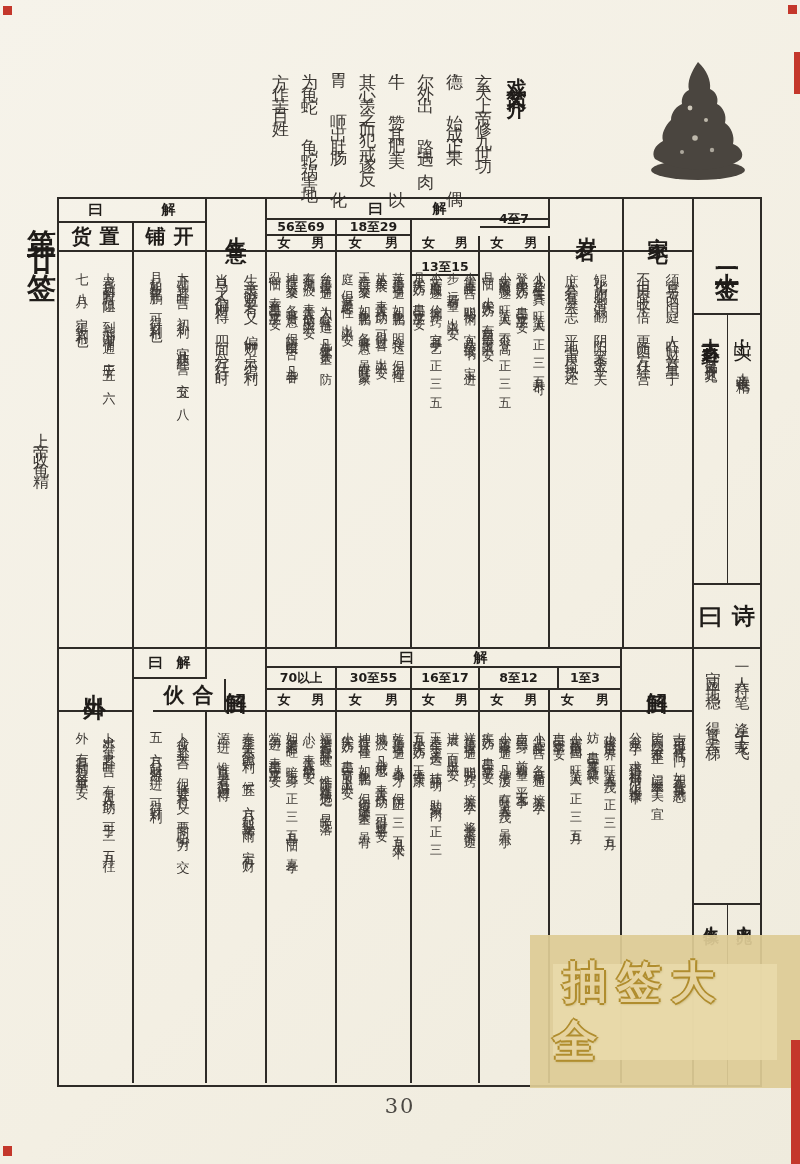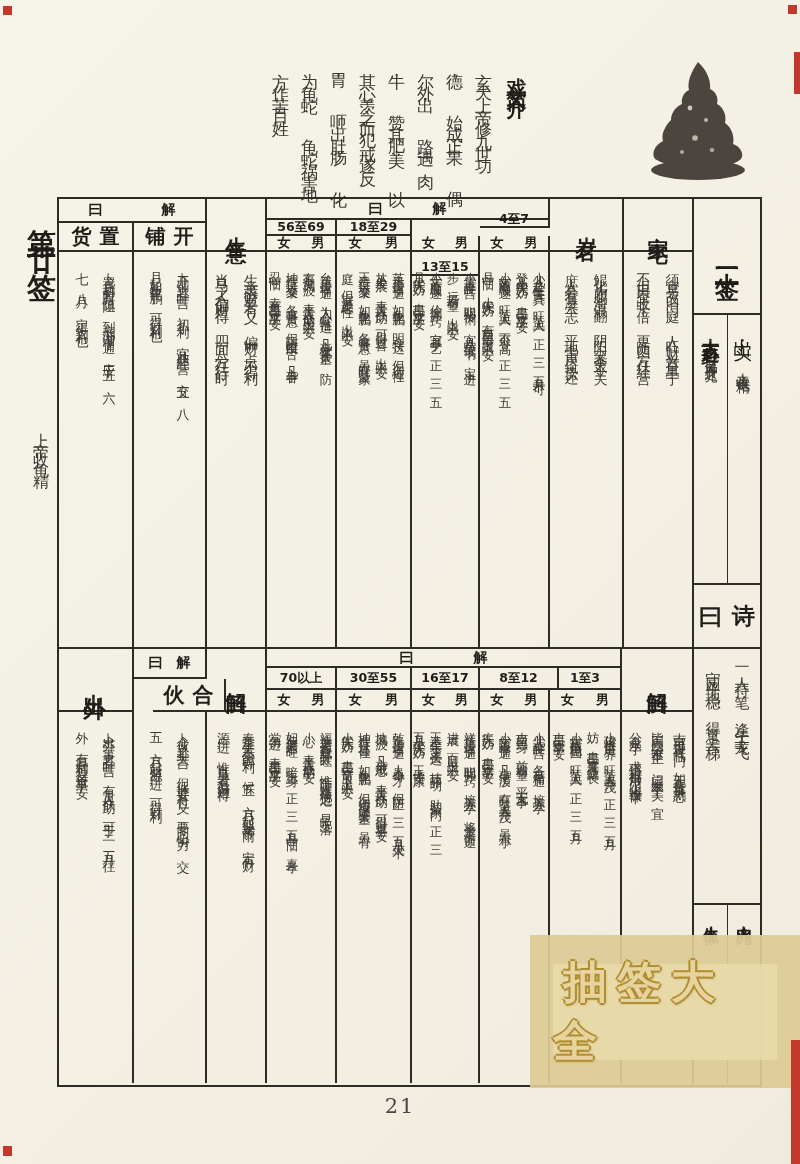--- a/index.html
+++ b/index.html
@@ -273,21 +273,21 @@
       </div>
     </div>
   </div>
 
   <div class="abs wm" style="left:530px;top:935px;width:270px;height:153px;">
     <div class="wm-inner">
       <span class="wm-text">抽签大全</span>
     </div>
   </div>
 
-  <div class="abs pagenum" style="left:0;top:1094px;">21</div>
+  <div class="abs pagenum" style="left:0;top:1094px;">30</div>
 
   <div class="abs mark" style="left:3px;top:6px;width:9px;height:9px;"></div>
   <div class="abs mark" style="left:788px;top:5px;width:9px;height:9px;"></div>
   <div class="abs mark" style="left:794px;top:52px;width:6px;height:42px;"></div>
   <div class="abs mark" style="left:791px;top:1040px;width:9px;height:124px;"></div>
   <div class="abs mark" style="left:3px;top:1146px;width:9px;height:10px;"></div>
 
 </div>
 
 </body></html>

